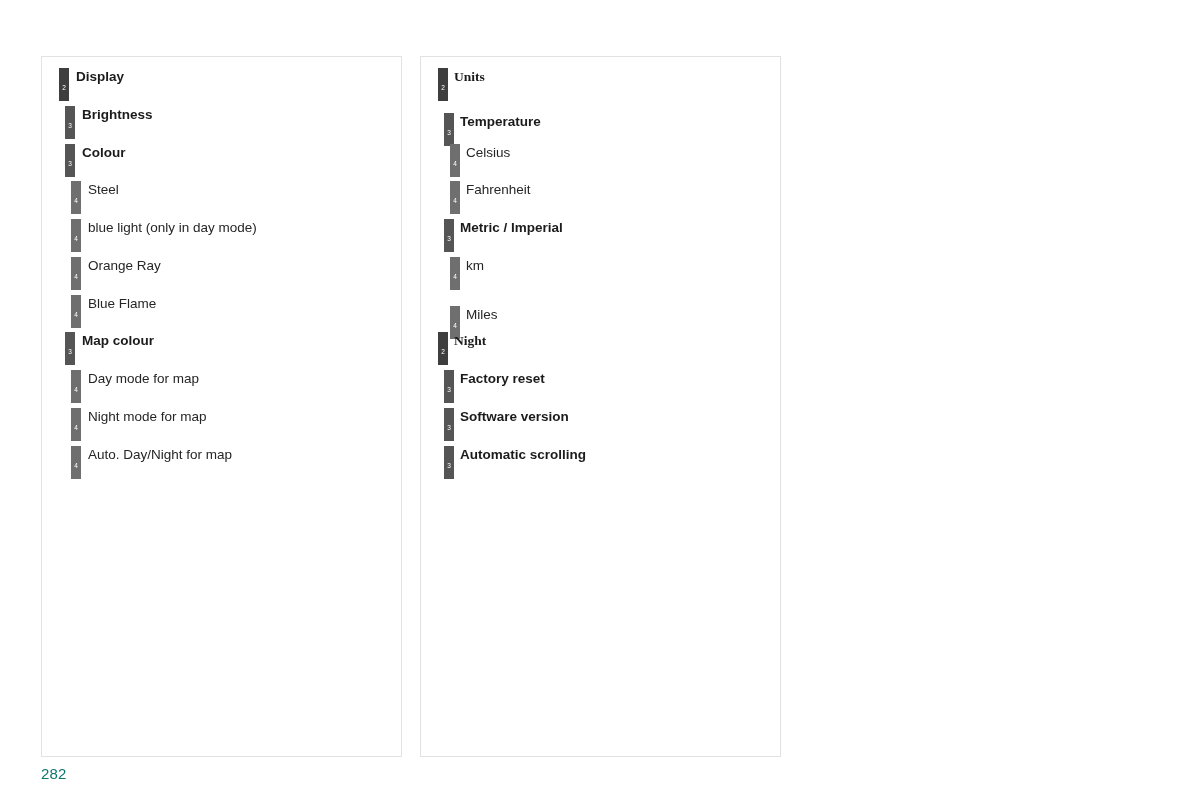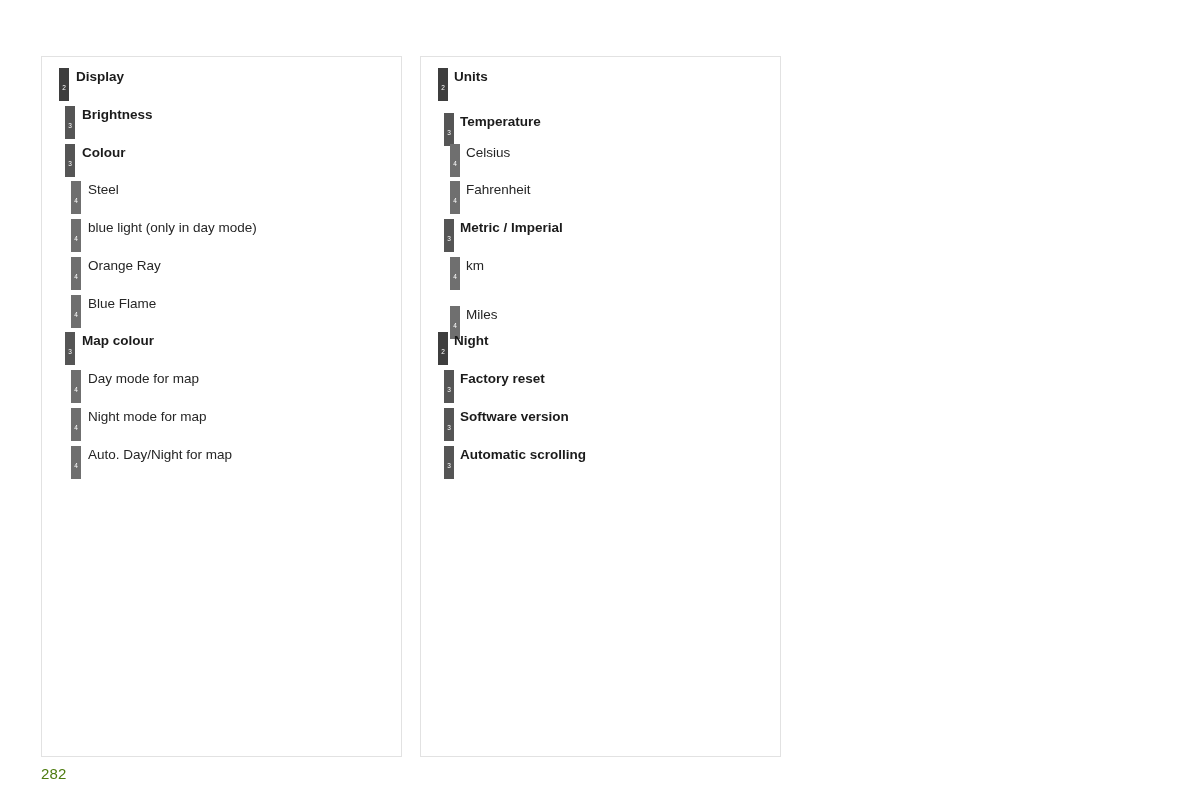--- a/index.html
+++ b/index.html
@@ -94,31 +94,31 @@
     font-weight: bold;
   }
   .lv4 .entry-label {
     left: 46px;
     font-size: 13.5px;
     font-weight: normal;
     color: #262626;
   }
 
   
-  #column-right .lv2 .entry-label { left: 33px; }
+  #column-right .lv2 .entry-label { left: 33px; font-family: Liberation Serif, serif; }
   #column-right .lv3 .entry-label { left: 39px; }
   #column-right .lv4 .entry-label { left: 45px; }
 
   
   #page-number {
     position: absolute;
     left: 41px;
     top: 765px;
     font-size: 15px;
-    color: #4d7c0f;
+    color: #0f766e;
     font-family: "Liberation Sans", sans-serif;
     letter-spacing: 0.2px;
   }
 </style>
 </head>
 <body>
 
 <div id="page">
 
   <div class="column" id="column-left">

